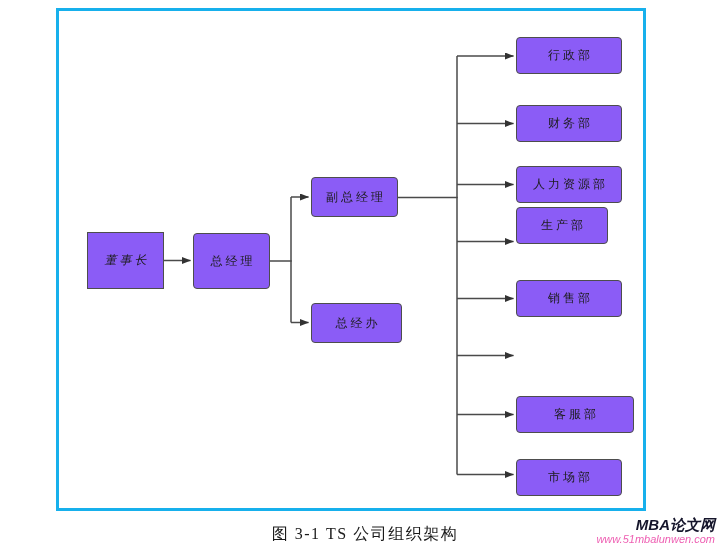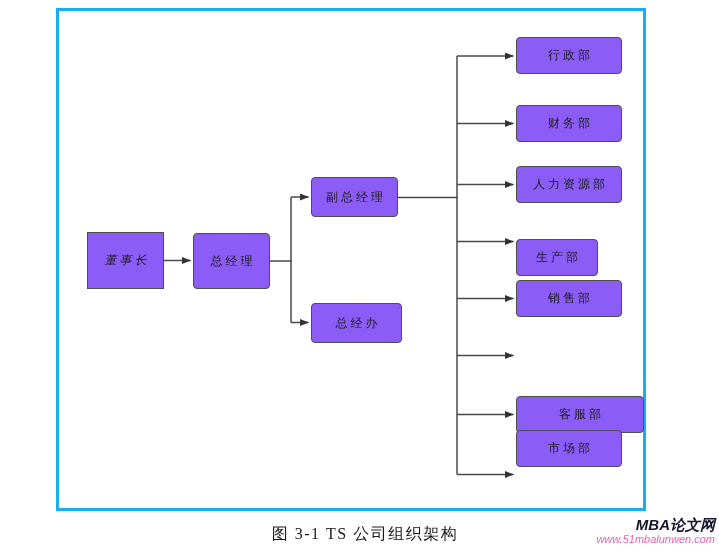--- a/index.html
+++ b/index.html
@@ -103,30 +103,30 @@
 
   <div class="node" style="left:457px; top:26px; width:106px; height:37px;">
     <span>行政部</span>
   </div>
   <div class="node" style="left:457px; top:94px; width:106px; height:37px;">
     <span>财务部</span>
   </div>
   <div class="node" style="left:457px; top:155px; width:106px; height:37px;">
     <span>人力资源部</span>
   </div>
-  <div class="node" style="left:457px; top:228px; width:82px; height:37px;">
+  <div class="node" style="left:457px; top:196px; width:92px; height:37px;">
     <span>生产部</span>
   </div>
   <div class="node" style="left:457px; top:269px; width:106px; height:37px;">
     <span>销售部</span>
   </div>
-  <div class="node" style="left:457px; top:385px; width:128px; height:37px;align-items:center;">
+  <div class="node" style="left:457px; top:385px; width:118px; height:37px;align-items:center;">
     <span>客服部</span>
   </div>
-  <div class="node" style="left:457px; top:419px; width:106px; height:37px;">
+  <div class="node" style="left:457px; top:448px; width:106px; height:37px;">
     <span>市场部</span>
   </div>
 
 </div>
 
 <div class="caption">图 3-1 TS 公司组织架构</div>
 
 <div class="watermark">
   <div class="wm-brand">MBA论文网</div>
   <div class="wm-url">www.51mbalunwen.com</div>

